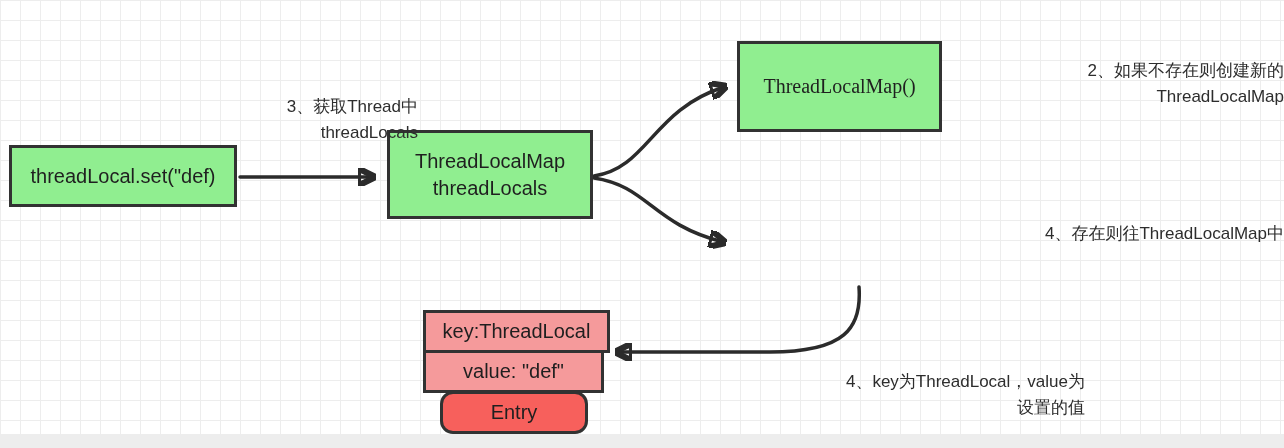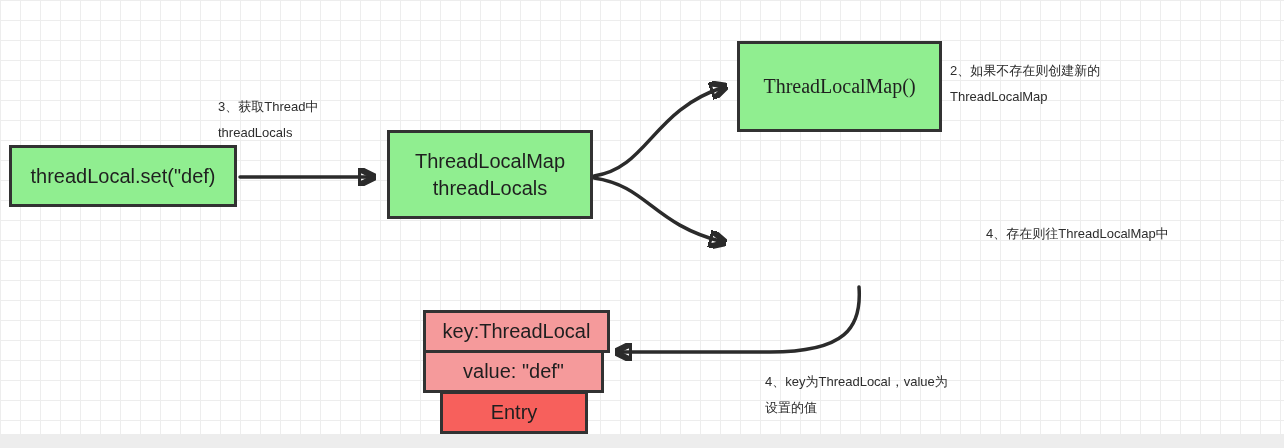--- a/index.html
+++ b/index.html
@@ -24,22 +24,22 @@
     position:absolute;box-sizing:border-box;
     border:3px solid #323232;
     display:flex;flex-direction:column;align-items:center;justify-content:center;
     text-align:center;color:#1f1f1f;
     font-size:20px;line-height:27px;
   }
   .node-green{background:#90ee90;}
   .node-pink{background:#f59a9b;}
   .node-red{background:#f7605c;}
   .annotation{
-    position:absolute;text-align:left;color:#2d2d2d;
-    font-size:13px;line-height:26px;white-space:nowrap;
+    position:absolute;text-align:right;color:#2d2d2d;
+    font-size:17px;line-height:26px;white-space:nowrap;
   }
   .annotation span{display:block;}
 </style>
 </head>
 <body>
 
 <div class="canvas">
 
   <svg class="connector-layer" width="1284" height="448" viewBox="0 0 1284 448">
     <defs>
@@ -68,21 +68,21 @@
   <div class="node node-green" style="left:387px;top:130px;width:206px;height:89px;">
     <span>ThreadLocalMap</span>
     <span>threadLocals</span>
   </div>
 
   <div class="node node-green" style="left:737px;top:41px;width:205px;height:91px;font-family:Liberation Serif, serif;">
     <span>ThreadLocalMap()</span>
   </div>
 
 
-  <div class="node node-red" style="left:440px;top:391px;width:148px;height:43px;font-size:20px;">
+  <div class="node node-red" style="left:440px;top:391px;width:148px;height:43px;font-size:20px;border-radius:13px;">
     <span>Entry</span>
   </div>
 
   <div class="node node-pink" style="left:423px;top:310px;width:187px;height:43px;">
     <span>key:ThreadLocal</span>
   </div>
 
   <div class="node node-pink" style="left:423px;top:350px;width:181px;height:43px;">
     <span>value: "def"</span>
   </div>

